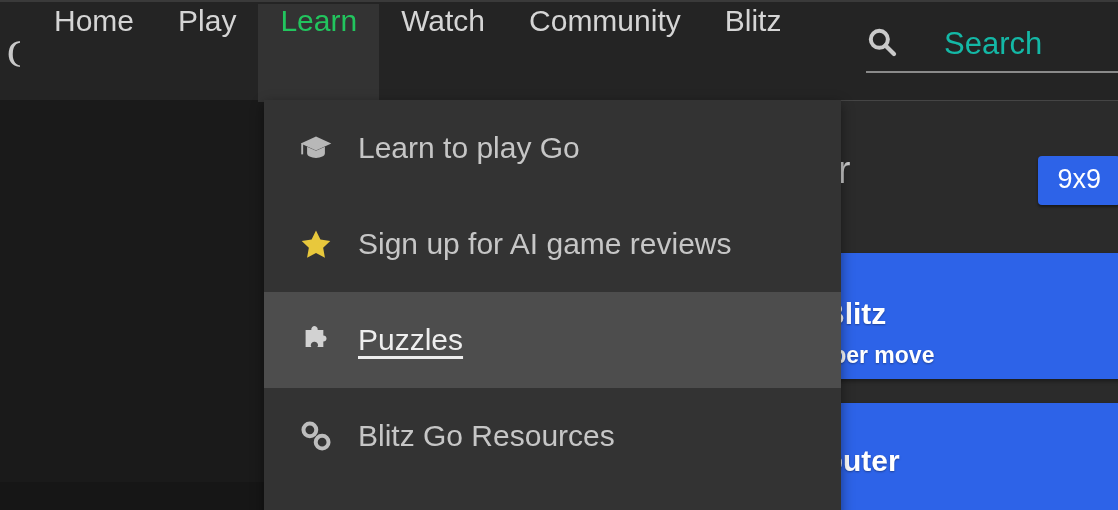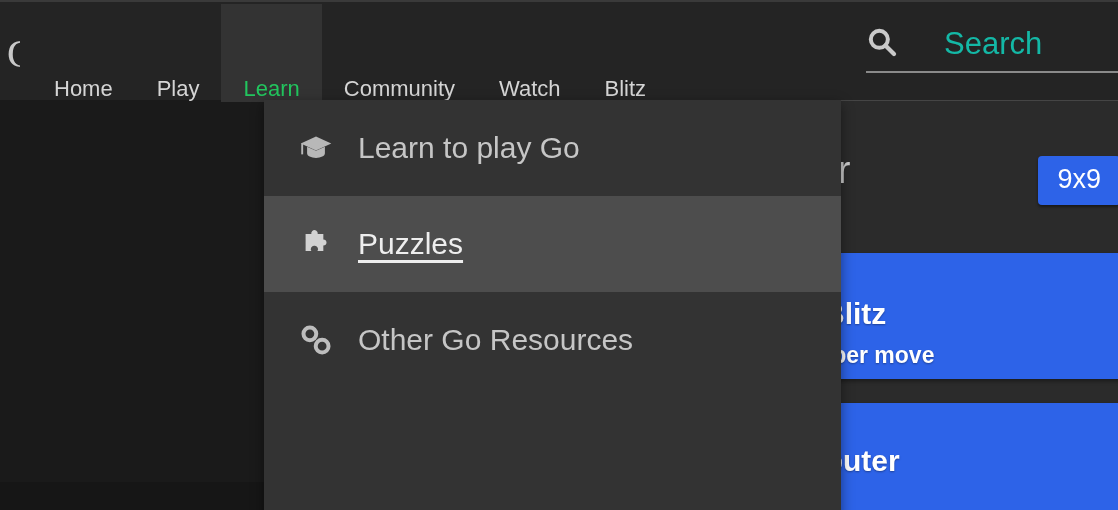--- a/index.html
+++ b/index.html
@@ -81,22 +81,22 @@
   }
   .logo-clip {
     width:20px; height:98px; display:flex; align-items:center;
     justify-content:flex-end; overflow:hidden;
   }
   .logo-glyph {
     font-size:40px; color:#c8c8c8; margin-right:-16px;
     font-family:"Liberation Serif", serif;
   }
   .nav-item {
-    height:98px; display:flex; align-items:flex-end;
-    padding:0 22px; color:#d5d5d5; font-size:22px; white-space:nowrap;
+    height:98px; display:flex; align-items:flex-start;
+    padding:0 22px; color:#d5d5d5; font-size:30px; white-space:nowrap;
   }
   .nav-item.first { margin-left:12px; }
   .nav-item.active { background:#333333; color:#22c55e; }
 
   .search-wrap {
     position:absolute; left:866px; top:24px;
     display:flex; align-items:center; gap:14px;
     border-bottom:2px solid #8a8a8a; padding-bottom:9px; width:400px;
   }
   .search-label { color:#14b8a6; font-size:31px;margin-left:32px; }
@@ -162,24 +162,24 @@
       <div class="nav-item first">
         <span>Home</span>
       </div>
       <div class="nav-item">
         <span>Play</span>
       </div>
       <div class="nav-item active">
         <span>Learn</span>
       </div>
       <div class="nav-item">
+        <span>Watch</span>
+      </div>
+      <div class="nav-item">
         <span>Community</span>
-      </div>
-      <div class="nav-item">
-        <span>Watch</span>
       </div>
       <div class="nav-item">
         <span>Blitz</span>
       </div>
     </div>
 
     <div class="search-wrap">
       <span class="search-icon">
         <svg width="32" height="32" viewBox="0 0 24 24" fill="none">
           <circle cx="10" cy="10" r="6.4" stroke="#c9c9c9" stroke-width="3"></circle>
@@ -196,34 +196,42 @@
       <span class="mi-icon">
         <svg width="34" height="28" viewBox="0 0 26 22" fill="none">
           <path d="M13 2 L25 7.5 L13 13 L1 7.5 Z" fill="#b8b8b8"></path>
           <path d="M6 10 v5.2 c0 2.2 3.2 3.6 7 3.6 s7 -1.4 7 -3.6 V10 l-7 3.2 Z" fill="#b8b8b8"></path>
           <rect x="1.4" y="7.6" width="1.5" height="8.4" fill="#b8b8b8"></rect>
         </svg>
       </span>
       <span class="mi-label">Learn to play Go</span>
     </div>
 
+    <div class="menu-item">
+      <span class="mi-icon">
+        <svg width="34" height="33" viewBox="0 0 24 24" fill="none">
+          <path d="M12 1.8 L15.2 8.4 L22.4 9.4 L17.2 14.4 L18.5 21.6 L12 18.2 L5.5 21.6 L6.8 14.4 L1.6 9.4 L8.8 8.4 Z" fill="#e8c83c"></path>
+        </svg>
+      </span>
+      <span class="mi-label">Sign up for AI game reviews</span>
+    </div>
 
     <div class="menu-item highlight">
       <span class="mi-icon">
         <svg width="32" height="30" viewBox="0 0 24 22" fill="none">
           <path d="M9.2 1.2 a2.5 2.5 0 0 1 4.1 2.3 h4.2 v4.1 a2.4 2.4 0 0 1 2.4 2.2 a2.4 2.4 0 0 1 -2.4 2.3 v4.2 h-4.4 a2.5 2.5 0 0 0 -2.3 -3.9 a2.5 2.5 0 0 0 -2.3 3.9 H4.2 V3.5 h4.3 a2.4 2.4 0 0 1 0.7 -2.3 Z" fill="#d2d2d2"></path>
         </svg>
       </span>
       <span class="mi-label">Puzzles</span>
     </div>
 
     <div class="menu-item">
       <span class="mi-icon">
         <svg width="32" height="32" viewBox="0 0 24 24" fill="none">
           <rect x="2.6" y="2.6" width="9.6" height="9.6" rx="4.8" stroke="#bdbdbd" stroke-width="3"></rect>
           <rect x="11.8" y="11.8" width="9.6" height="9.6" rx="4.8" stroke="#bdbdbd" stroke-width="3"></rect>
         </svg>
       </span>
-      <span class="mi-label">Other Go Resources</span>
+      <span class="mi-label">Blitz Go Resources</span>
     </div>
 
   </div>
 </div>
 
 </body></html>

